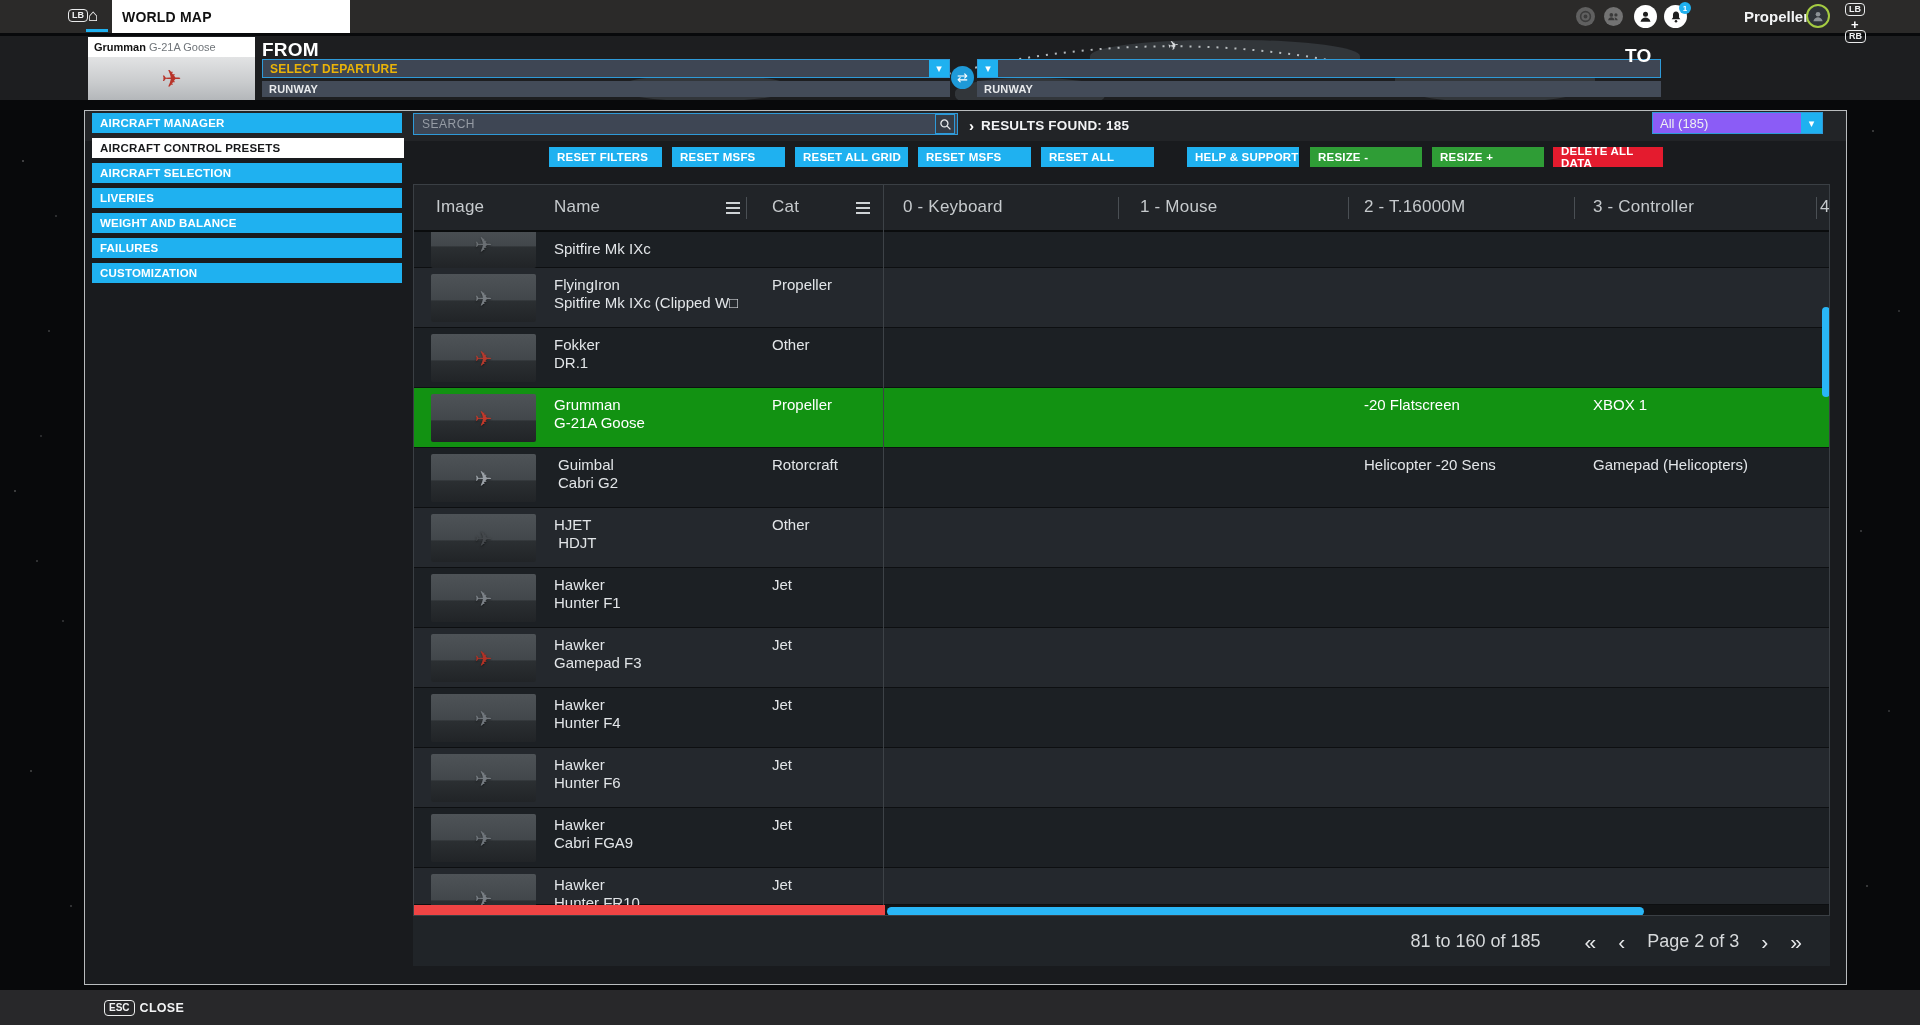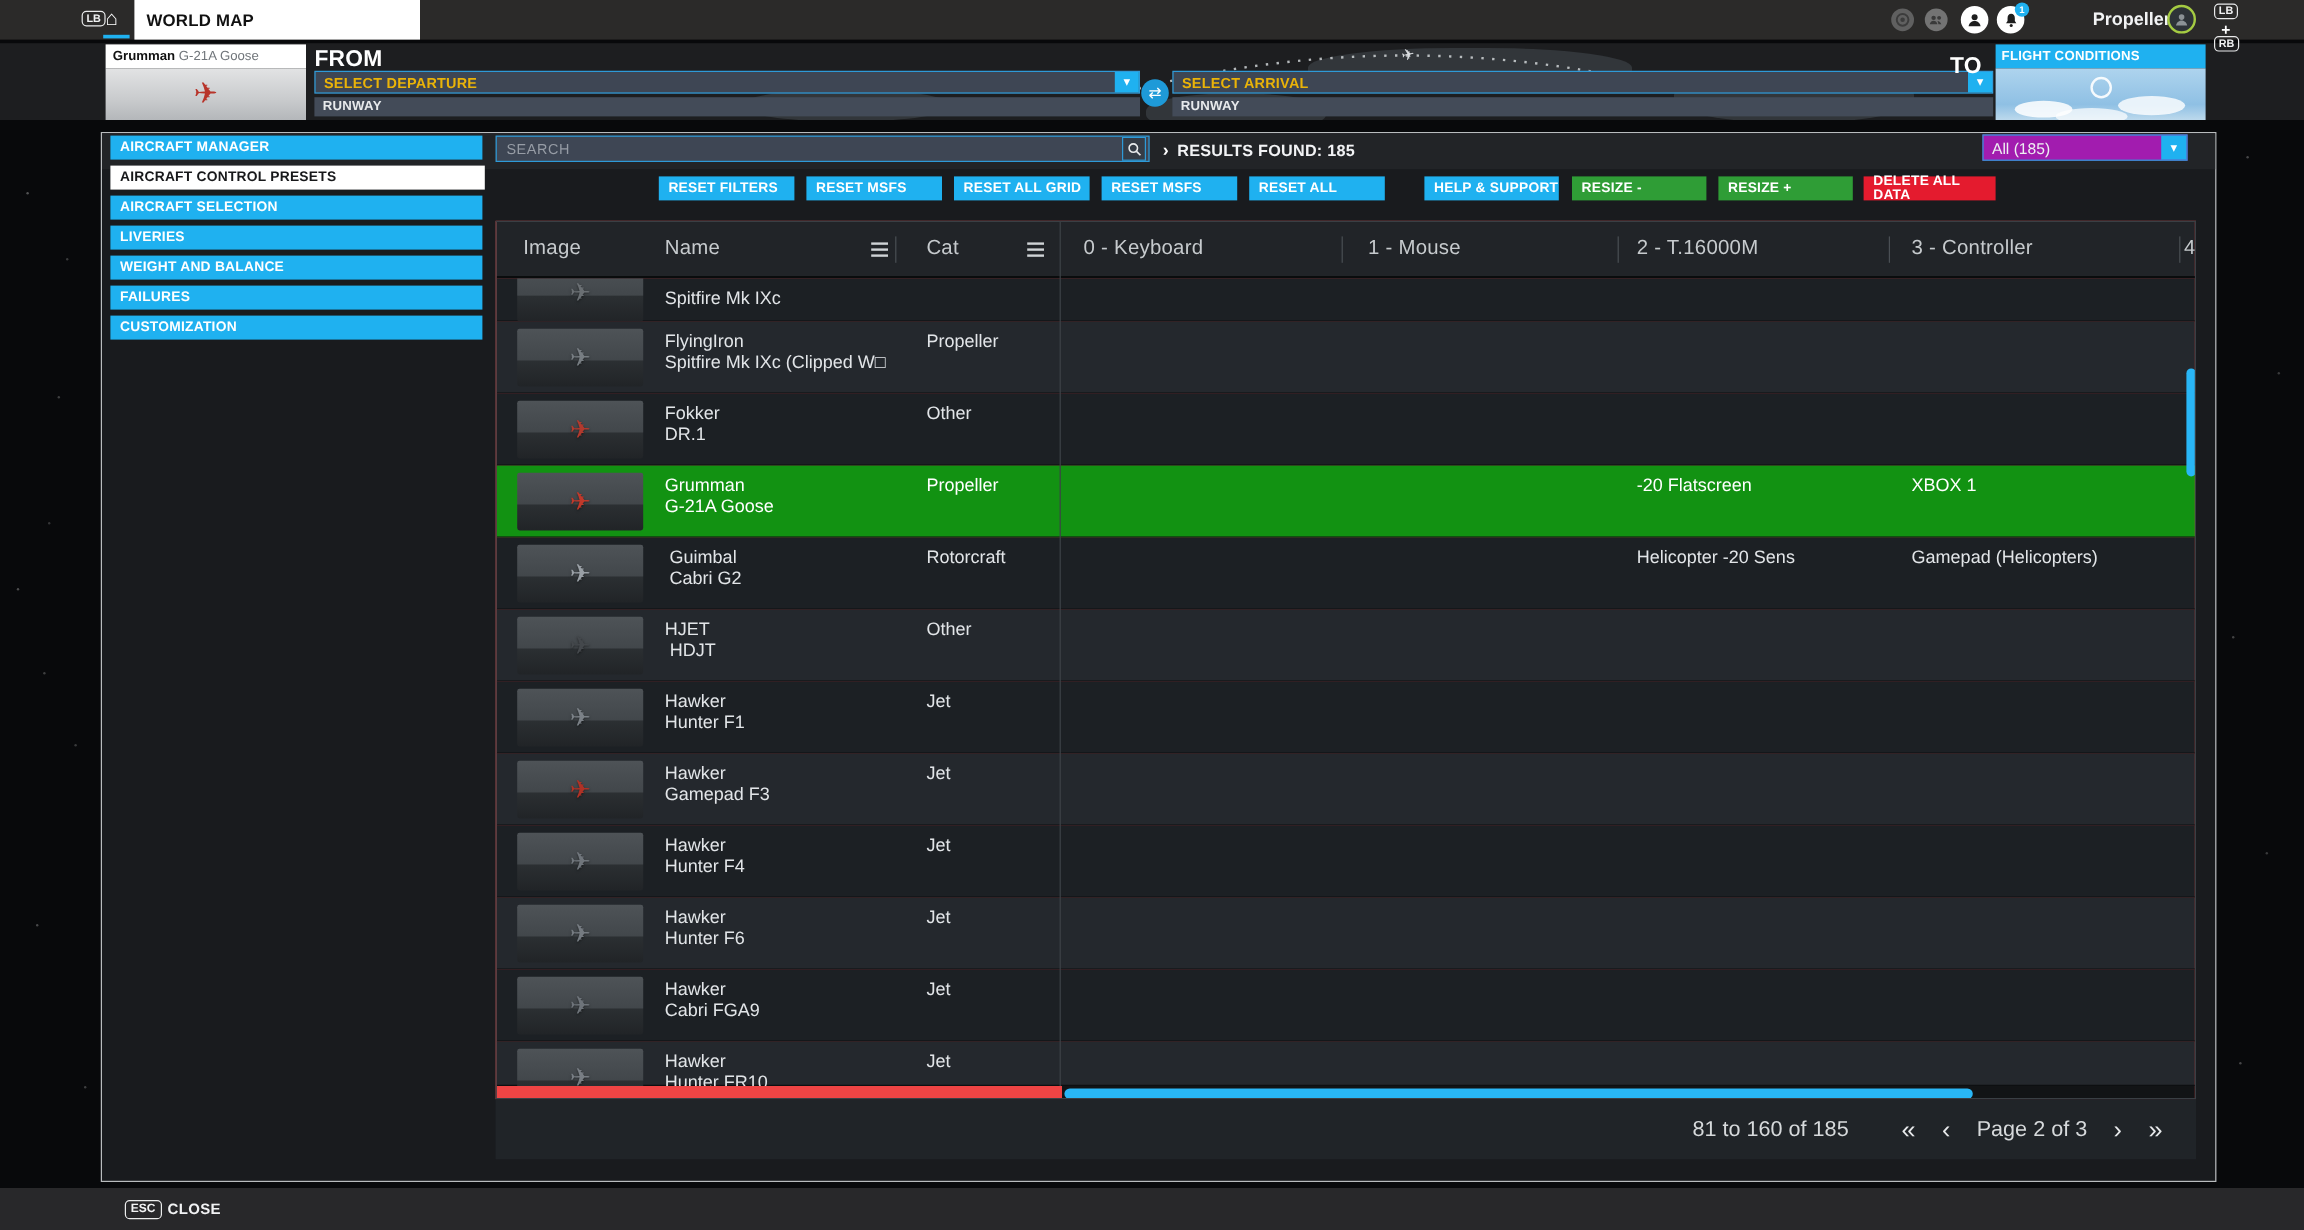--- a/index.html
+++ b/index.html
@@ -53,21 +53,21 @@
   
   .panel{left:84px;top:110px;width:1763px;height:875px;background:#191b1e;border:1px solid #b9bcbe}
   .panel-topstrip{left:0;top:0;width:1761px;height:30px;background:#222427}
   .searchbox{left:328px;top:2px;width:545px;height:22px;background:#3e4654;border:1px solid #2e9ad8;display:flex;align-items:center}
   .searchbox input{flex:1;background:transparent;border:0;outline:0;color:#dfe2e5;font-size:12px;padding-left:8px;font-family:"Liberation Sans",sans-serif}
   .searchbox input::placeholder{color:#969ca5;letter-spacing:.5px}
   .magbtn{left:850px;top:3px;width:20px;height:20px;background:#353c46;border:1px solid #2e9ad8;display:flex;align-items:center;justify-content:center}
   .results{left:884px;top:4px;height:20px;display:flex;align-items:center;gap:7px}
   .results .ch{color:#fff;font-size:15px;font-weight:bold;line-height:1}
   .results .tx{color:#f2f3f5;font-size:13.5px;font-weight:bold;letter-spacing:.2px}
-  .alldrop{left:1567px;top:1px;width:171px;height:22px;background:#a21caf;border:1px solid #2e9ad8;display:flex;align-items:center}
+  .alldrop{left:1567px;top:1px;width:171px;height:22px;background:#8b5cf6;border:1px solid #2e9ad8;display:flex;align-items:center}
   .alldrop .txt{flex:1;color:#eef0f2;font-size:13px;padding-left:7px}
   .alldrop .chev{width:21px;height:100%;background:#1fb1f0;color:#fff;font-size:11px;display:flex;align-items:center;justify-content:center}
   .sidebar{left:7px;top:2px;width:312px}
   .side-item{width:310px;height:20px;margin-bottom:5px;background:#1fb1f0;color:#fff;font-size:11.5px;font-weight:bold;
     display:flex;align-items:center;padding-left:8px;letter-spacing:.2px;cursor:pointer}
   .side-item.active{background:#ffffff;color:#17181a;width:312px}
   .gbtn{position:absolute;top:36px;height:20px;color:#fff;font-size:11.5px;font-weight:bold;display:flex;align-items:center;
     padding-left:8px;letter-spacing:.2px;cursor:pointer}
   .gbtn.blue{background:#1fb1f0}.gbtn.green{background:#2f9d36}.gbtn.red{background:#e41b2e}
   
@@ -176,39 +176,25 @@
     <span class="abs fromto" style="left:262px;top:3px">FROM</span>
     <div class="abs selbar" style="left:262px;top:23px;width:688px">
       <span class="txt">SELECT DEPARTURE</span>
       <span class="chev">▾</span>
     </div>
     <div class="abs runbar" style="left:262px;top:45px;width:688px">RUNWAY</div>
 
     <div class="abs swap" style="left:951px;top:30px">⇄</div>
 
     <div class="abs selbar" style="left:977px;top:23px;width:684px">
-      <span class="txt">SELECT ARRIVAL</span>
       <span class="chev">▾</span>
     </div>
     <div class="abs runbar" style="left:977px;top:45px;width:684px">RUNWAY</div>
 
     <span class="abs fromto" style="left:1625px;top:9px">TO</span>
-    <div class="abs fccard">
-      <div class="cap">
-          <span>FLIGHT CONDITIONS</span>
-        </div>
-      <div class="img">
-        <svg width="175" height="43" viewBox="0 0 175 43">
-          <circle cx="88" cy="16" r="8" fill="none" stroke="#ffffff" stroke-width="2" opacity=".9"></circle>
-          <ellipse cx="40" cy="34" rx="24" ry="7" fill="#ffffff" opacity=".85"></ellipse>
-          <ellipse cx="130" cy="31" rx="28" ry="8" fill="#ffffff" opacity=".8"></ellipse>
-          <ellipse cx="80" cy="40" rx="30" ry="7" fill="#ffffff" opacity=".7"></ellipse>
-        </svg>
-      </div>
-    </div>
   </div>
 
   <div class="abs panel">
     <div class="abs panel-topstrip"></div>
 
     <div class="abs searchbox">
       <input placeholder="SEARCH" style="">
     </div>
     <div class="abs magbtn">
       <svg width="13" height="13" viewBox="0 0 24 24">

